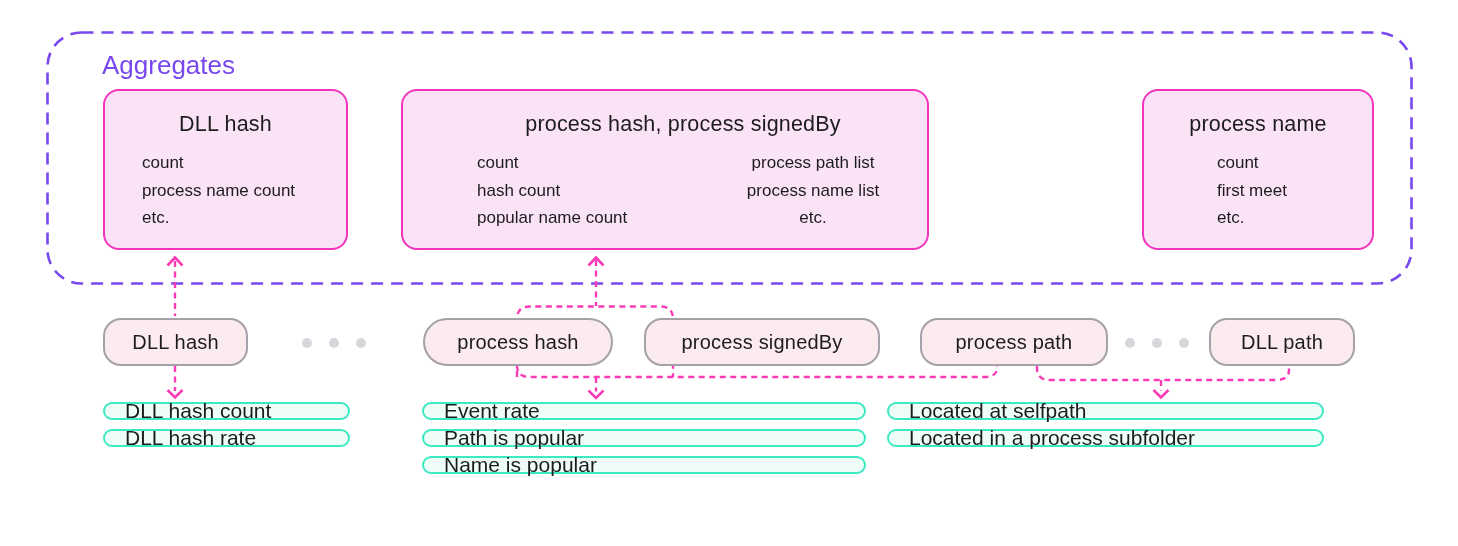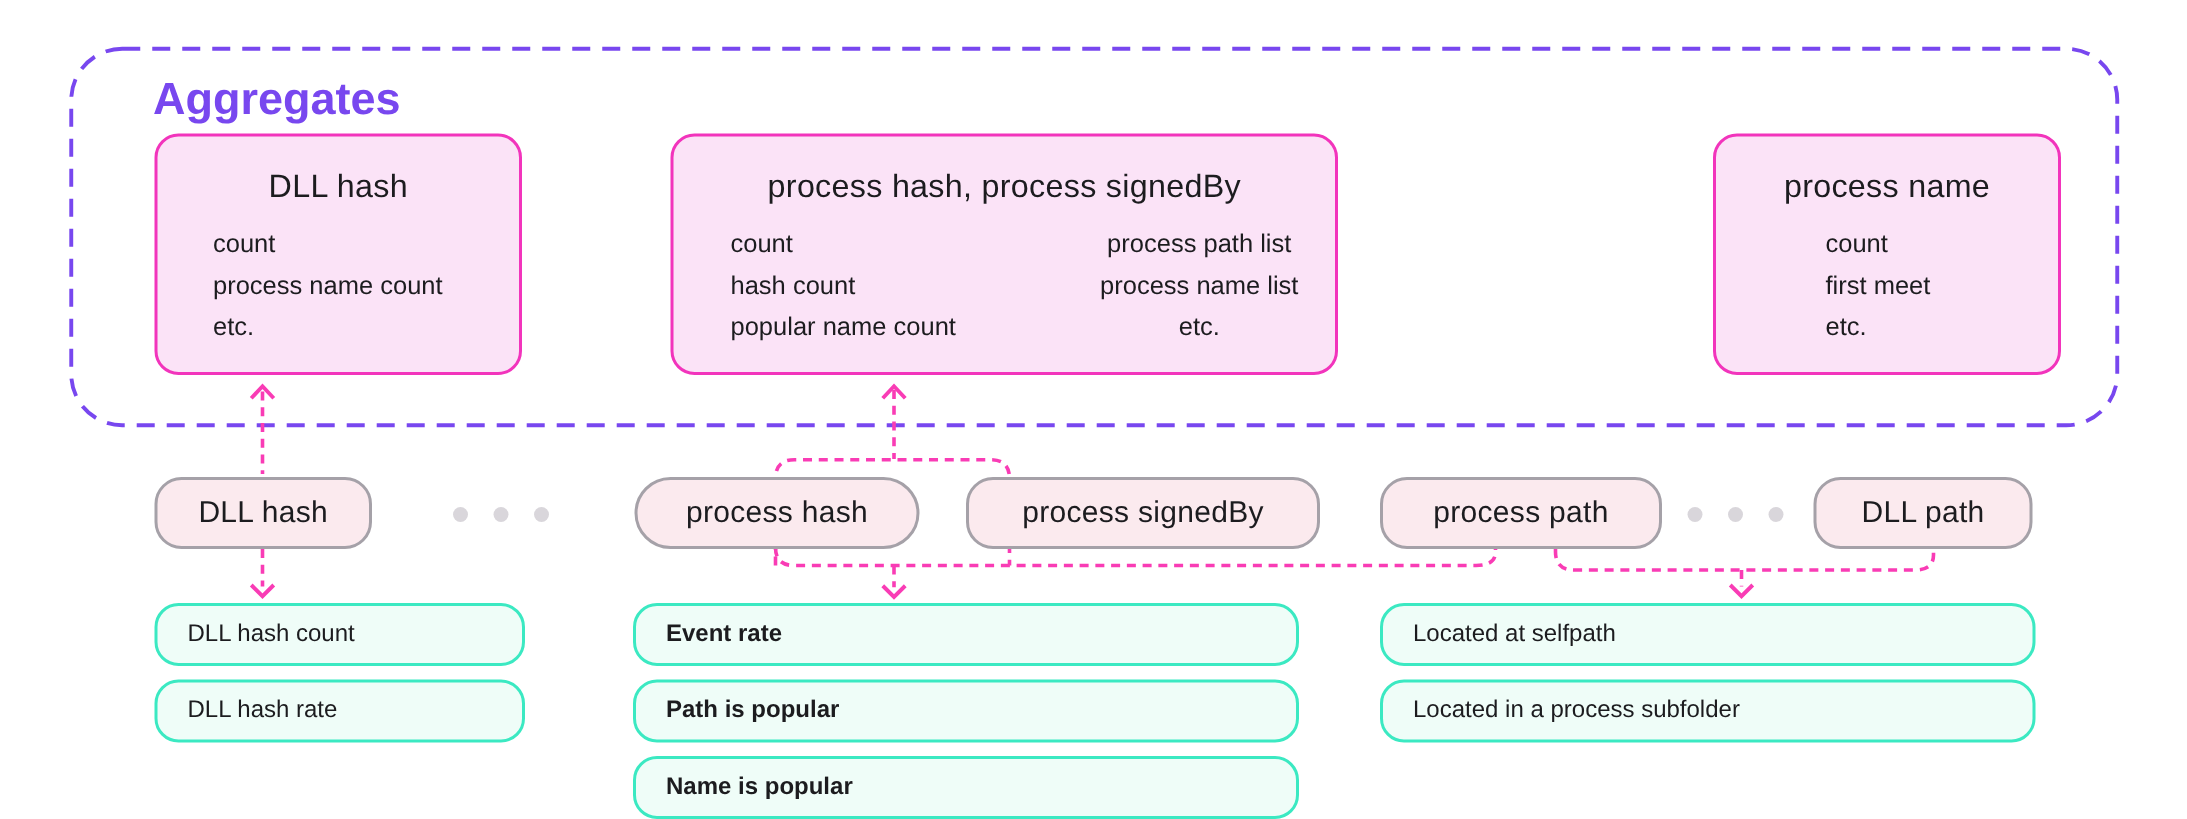--- a/index.html
+++ b/index.html
@@ -9,21 +9,21 @@
     font-family:"Liberation Sans",sans-serif;
     color:var(--text,#1c1c1f);
   }
   svg.connectors{position:absolute;left:0;top:0;z-index:1;pointer-events:none;}
   .agg-outline{fill:none;stroke:var(--purple);stroke-width:2.6;stroke-dasharray:12 8;}
   .pink-line{fill:none;stroke:var(--line-pink);stroke-width:2.4;stroke-dasharray:6 4.5;}
   .pink-head{fill:none;stroke:var(--line-pink);stroke-width:2.6;}
 
   .agg-label{
     position:absolute;left:102px;top:50px;z-index:2;
-    font-size:30px;font-weight:700;color:var(--purple);
+    font-size:26px;font-weight:400;color:var(--purple);
   }
   .agg-box{
     position:absolute;top:89px;height:161px;box-sizing:border-box;z-index:2;
     background:var(--pink-fill);border:2.5px solid var(--magenta-border);
     border-radius:16px;padding-top:21px;
   }
   .agg-title{font-size:21.5px;font-weight:500;text-align:center;letter-spacing:.2px;}
   .agg-items{margin-top:12px;font-size:17px;line-height:27.5px;font-weight:400;}
   .pad-a{padding-left:37px;}
   .pad-c{padding-left:73px;}
@@ -35,24 +35,24 @@
     position:absolute;top:318px;height:48px;box-sizing:border-box;z-index:2;
     background:var(--chip-fill);border:2px solid var(--chip-border);border-radius:18px;
     display:flex;align-items:center;justify-content:center;
     font-size:20px;font-weight:400;letter-spacing:.2px;
   }
   .dots{position:absolute;top:338px;display:flex;gap:17px;z-index:2;}
   .dot{width:10px;height:10px;border-radius:50%;background:var(--dot-gray);}
 
   .green-col{position:absolute;top:402px;display:flex;flex-direction:column;gap:9px;z-index:2;}
   .green-row{
-    height:42px;box-sizing:border-box;
+    height:18px;box-sizing:border-box;
     background:var(--green-fill);border:2px solid var(--green-border);border-radius:16px;
     display:flex;align-items:center;padding-left:20px;
-    font-size:16px;
+    font-size:21px;
   }
 </style>
 </head>
 <body>
 
 <div class="canvas">
 
   <svg class="connectors" width="1458" height="546" viewBox="0 0 1458 546">
     <rect class="agg-outline" x="47.5" y="32.5" width="1364" height="251" rx="34"></rect>
 
@@ -77,21 +77,21 @@
 
   <div class="agg-box" style="left:103px;width:245px;">
     <div class="agg-title">DLL hash</div>
     <div class="agg-items pad-a">
       <div>count</div>
       <div>process name count</div>
       <div>etc.</div>
     </div>
   </div>
 
-  <div class="agg-box" style="left:447px;width:445px;">
+  <div class="agg-box" style="left:401px;width:528px;padding-left:36px;">
     <div class="agg-title">process hash, process signedBy</div>
     <div class="agg-cols">
       <div class="agg-col-left">
         <div>count</div>
         <div>hash count</div>
         <div>popular name count</div>
       </div>
       <div class="agg-col-right">
         <div>process path list</div>
         <div>process name list</div>
@@ -122,23 +122,23 @@
     <span class="dot"></span>
     <span class="dot"></span>
     <span class="dot"></span>
   </div>
   <div class="chip" style="left:1209px;width:146px;">DLL path</div>
 
   <div class="green-col" style="left:103px;width:247px;">
     <div class="green-row">DLL hash count</div>
     <div class="green-row">DLL hash rate</div>
   </div>
-  <div class="green-col" style="left:422px;width:444px;font-weight:bold;">
+  <div class="green-col" style="left:422px;width:444px;">
     <div class="green-row">Event rate</div>
     <div class="green-row">Path is popular</div>
     <div class="green-row">Name is popular</div>
   </div>
-  <div class="green-col" style="left:920px;width:437px;text-align:right;">
+  <div class="green-col" style="left:887px;width:437px;text-align:right;">
     <div class="green-row">Located at selfpath</div>
     <div class="green-row">Located in a process subfolder</div>
   </div>
 
 </div>
 
 </body></html>

